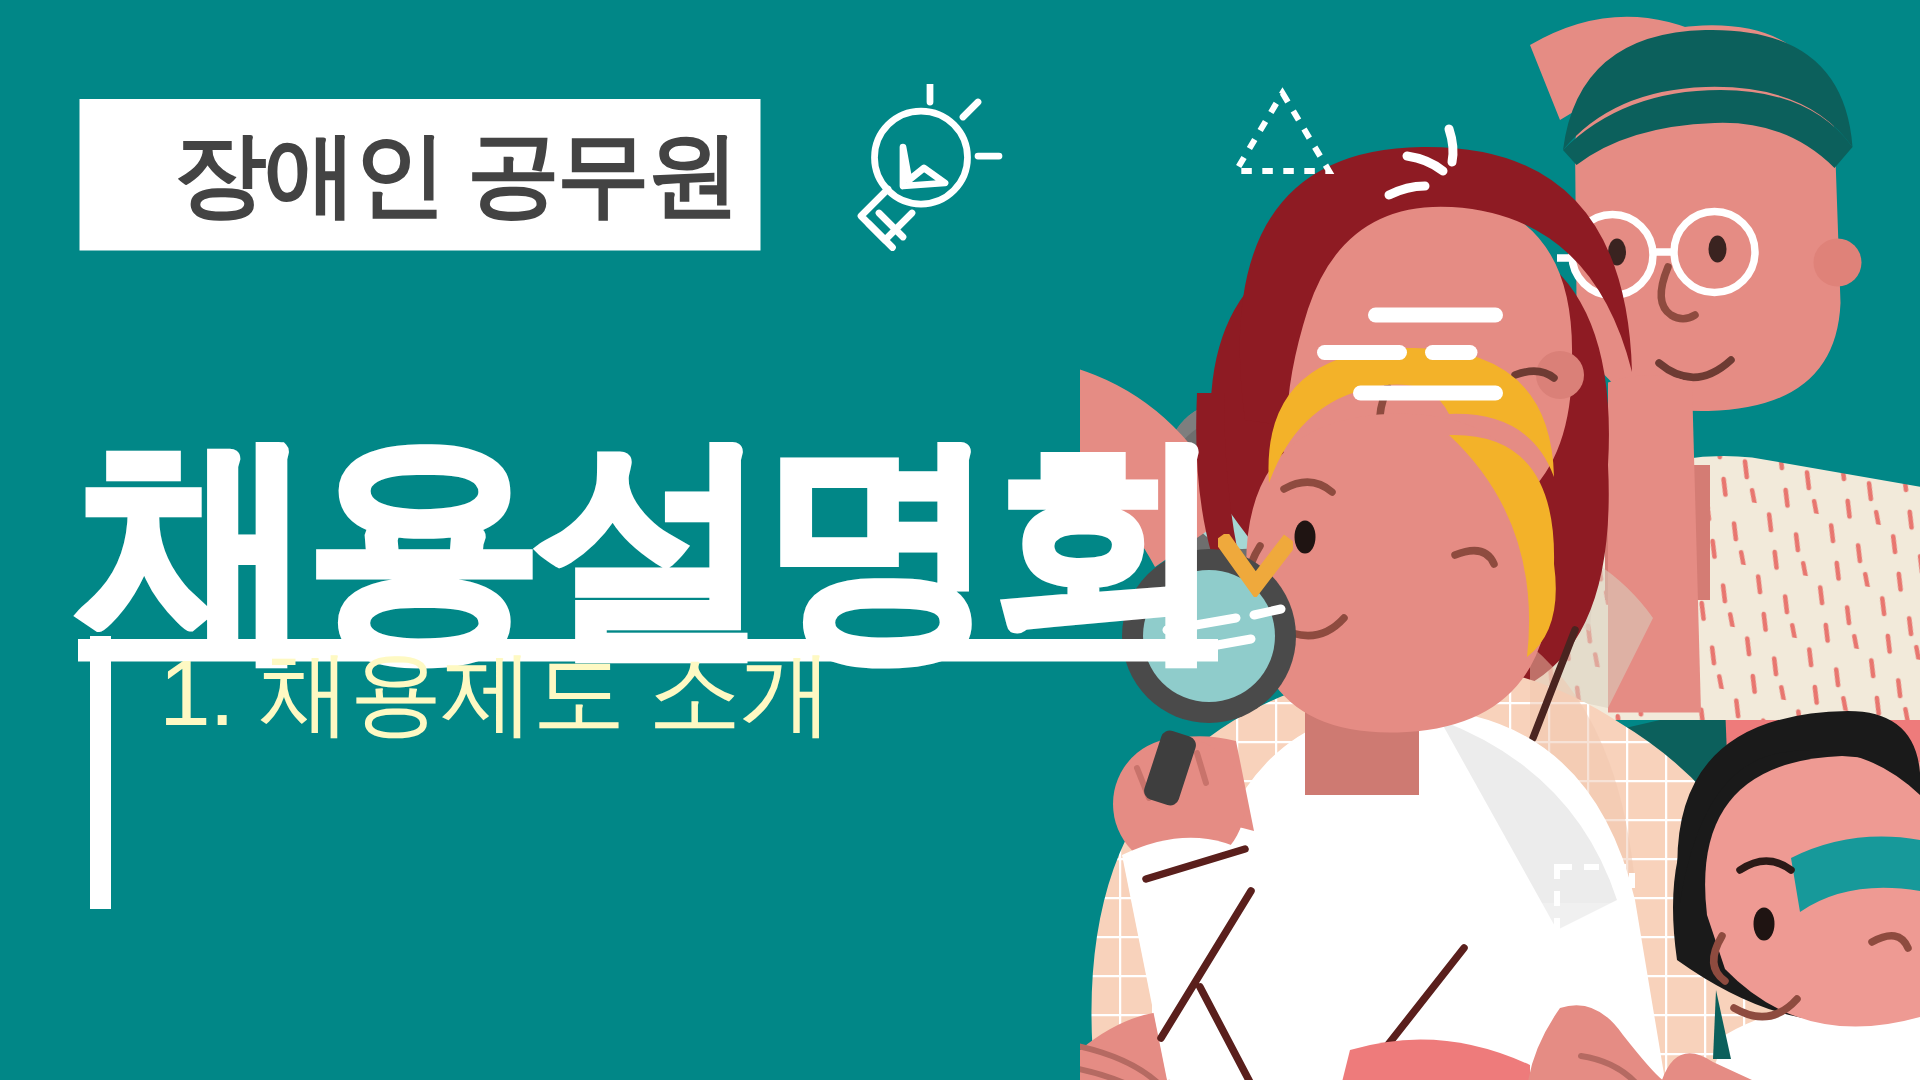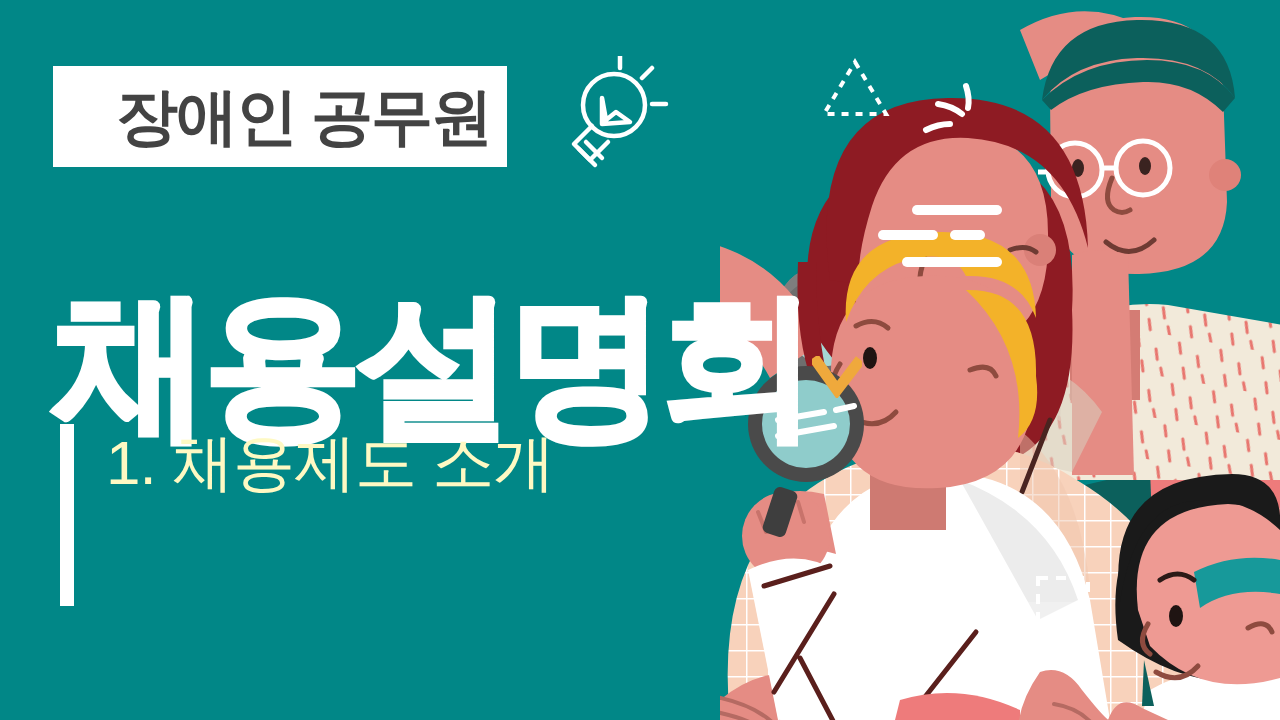--- a/index.html
+++ b/index.html
@@ -42,20 +42,21 @@
   .main-title {
     position: absolute;
     left: 52px;
     top: 176px;
     color: #ffffff;
     font-size: 158px;
     font-weight: bold;
     letter-spacing: -6px;
     line-height: 1.05;
     white-space: nowrap;
+    text-decoration: underline;
     -webkit-text-stroke: 5px #ffffff;
   }
 
   .agenda {
     position: absolute;
     left: 60px;
     top: 422px;
     width: 620px;
     height: 186px;
   }

